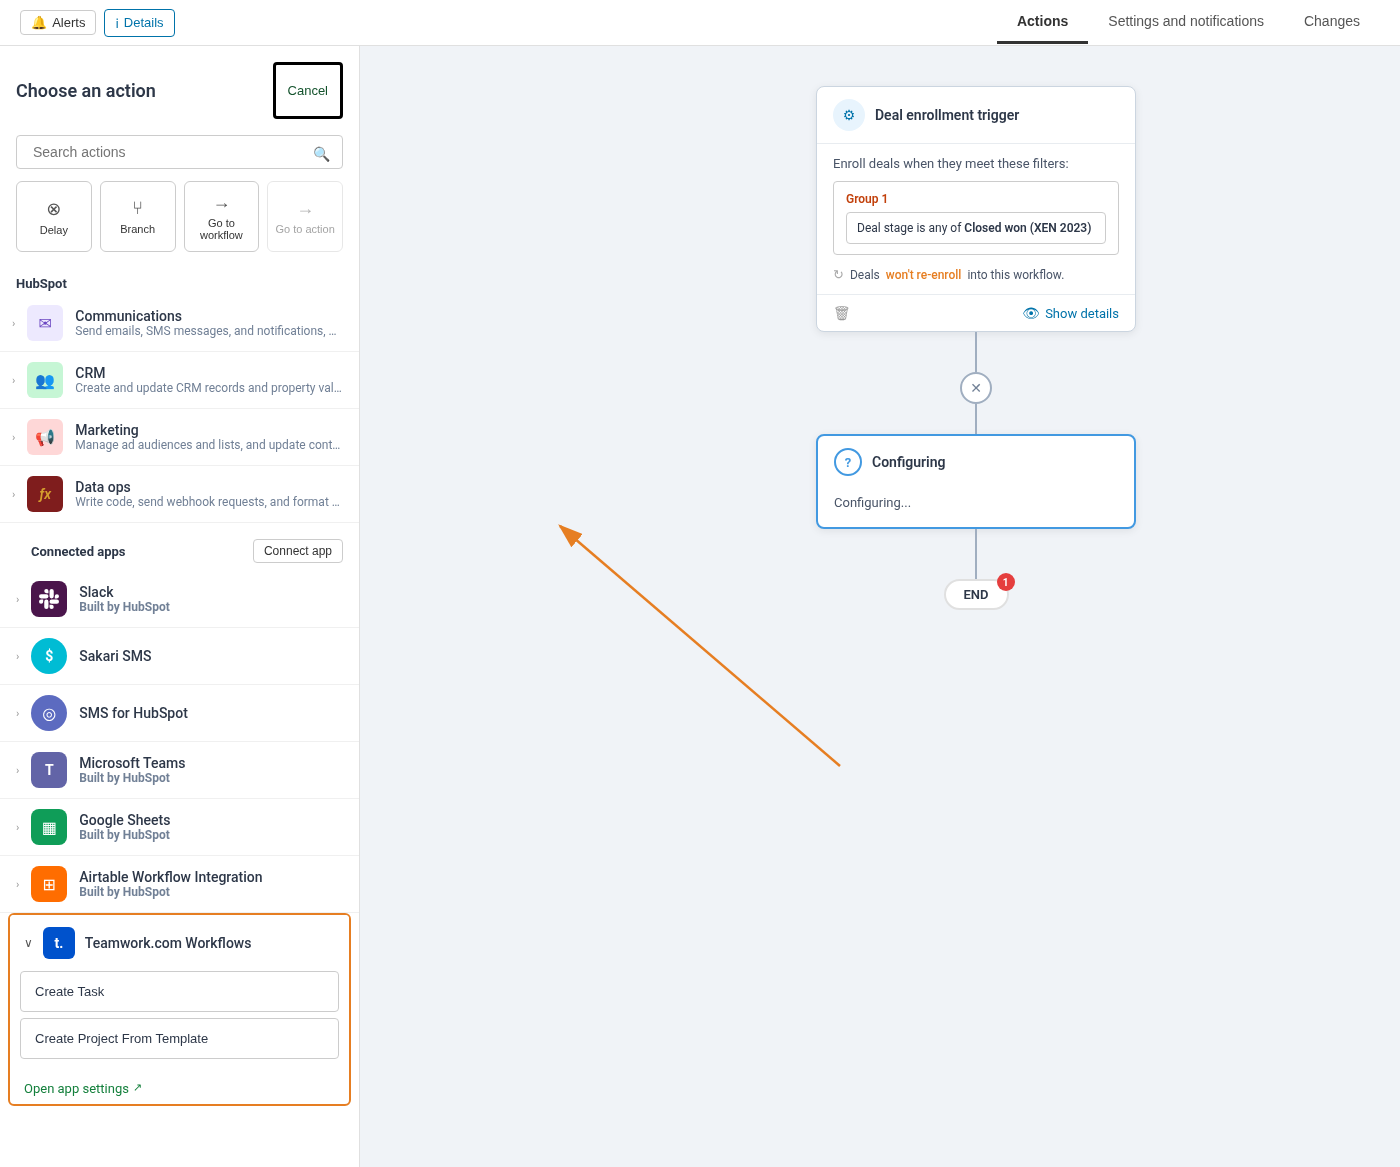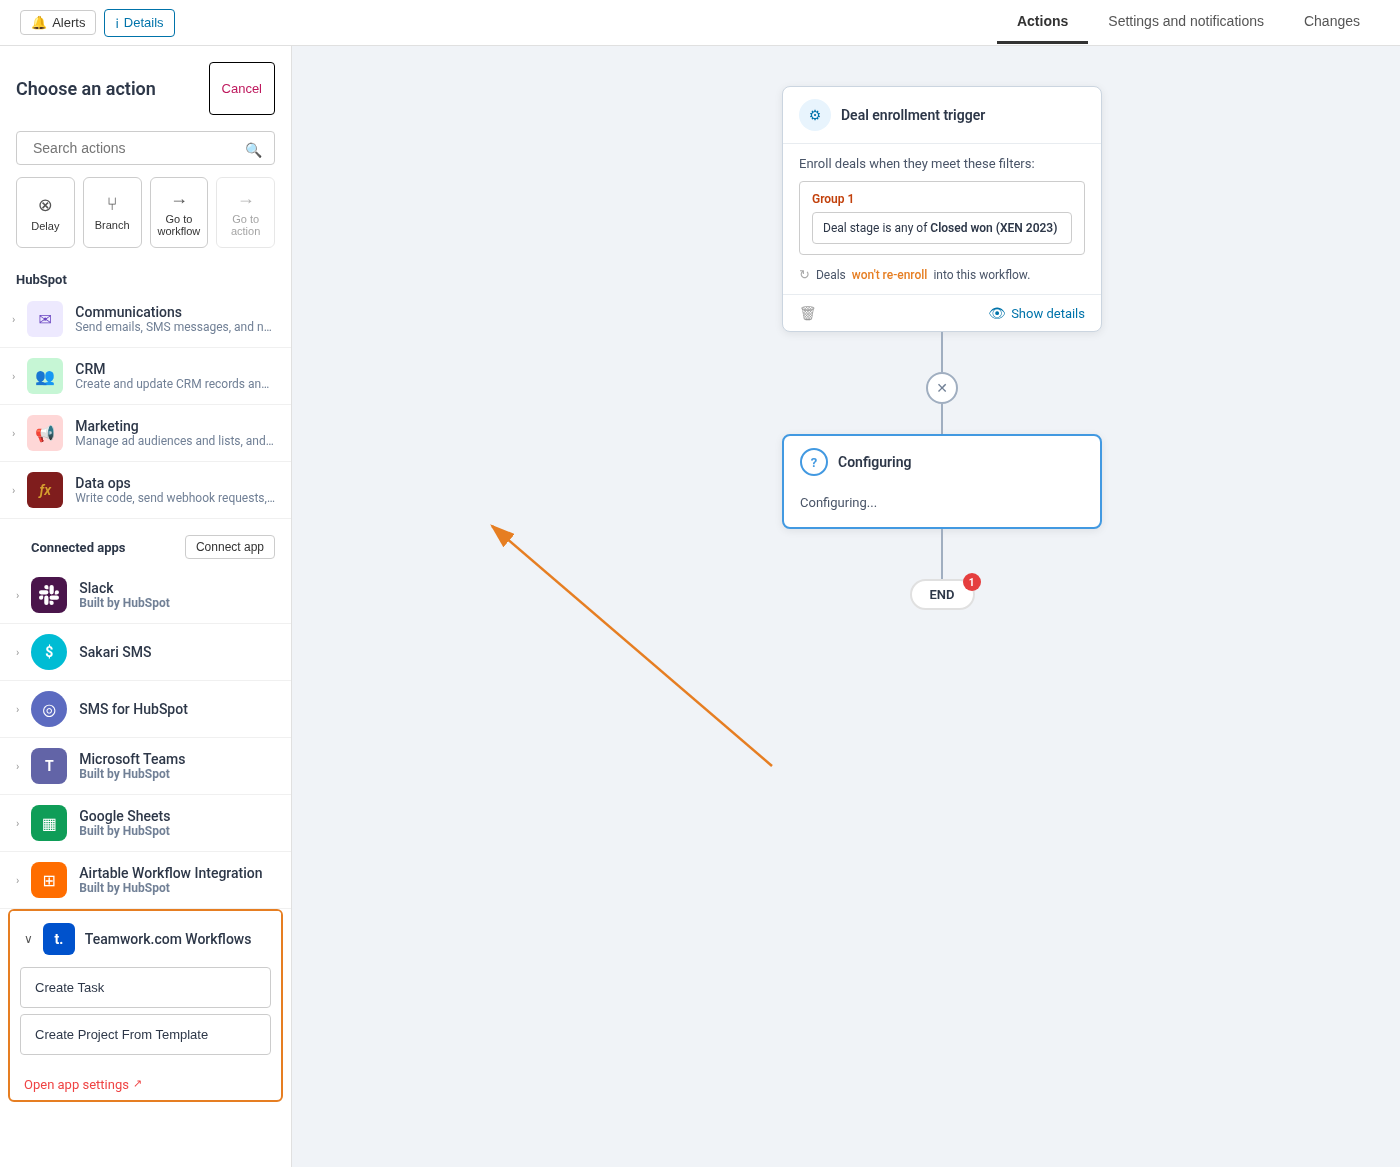--- a/index.html
+++ b/index.html
@@ -23,31 +23,31 @@
       padding: 12px 20px; font-size: 14px; cursor: pointer;
       color: #555; border-bottom: 3px solid transparent; background: none; border-top: none; border-left: none; border-right: none;
     }
     .nav-tab.active { color: #333; border-bottom: 3px solid #333; font-weight: 600; }
 
     
     .main-layout { display: flex; flex: 1; overflow: hidden; }
 
     
     .sidebar {
-      width: 292px; background: #fff; border-right: 1px solid #e0e0e0;
+      width: 360px; background: #fff; border-right: 1px solid #e0e0e0;
       overflow-y: auto; flex-shrink: 0; display: flex; flex-direction: column;
     }
     .sidebar-header {
       display: flex; justify-content: space-between; align-items: center;
       padding: 16px 16px 8px 16px;
     }
     .sidebar-title { font-size: 18px; font-weight: 600; color: #2d3748; }
     .cancel-btn {
-      border: 1px solid #000000; border-radius: 4px; padding: 18px 12px;
-      font-size: 13px; cursor: pointer; background: #fff; color: #be185d;
+      border: 3px solid #000000; border-radius: 4px; padding: 18px 12px;
+      font-size: 13px; cursor: pointer; background: #fff; color: #14532d;
     }
 
     
     .search-container {
       padding: 8px 16px 12px 16px; position: relative;
     }
     .search-input {
       width: 100%; padding: 8px 36px 8px 16px; border: 1px solid #ccc;
       border-radius: 4px; font-size: 14px; color: #666; outline: none;
     }
@@ -136,21 +136,21 @@
     .teamwork-actions { padding: 0 10px 8px 10px; }
     .teamwork-action-btn {
       display: block; width: 100%; text-align: left;
       padding: 12px 14px; margin-bottom: 6px;
       border: 1px solid #ccc; border-radius: 4px;
       font-size: 13px; font-weight: 500; color: #2d3748;
       cursor: pointer; background: #fff;
     }
     .open-settings-link {
       display: inline-flex; align-items: flex-start; gap: 4px;
-      padding: 8px 14px; font-size: 13px; color: #ef4444;
+      padding: 8px 14px; font-size: 13px; color: #15803d;
       cursor: pointer; text-decoration: none;
     }
 
     
     .canvas {
       flex: 1; background: #f0f3f7; position: relative; overflow: hidden;
     }
 
     
     .workflow-container {

